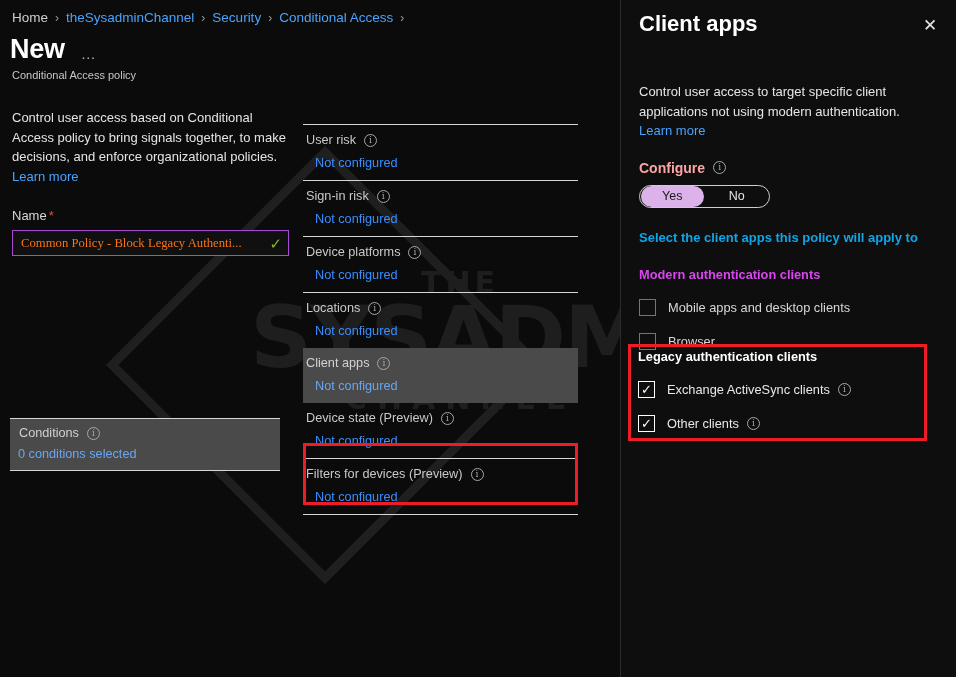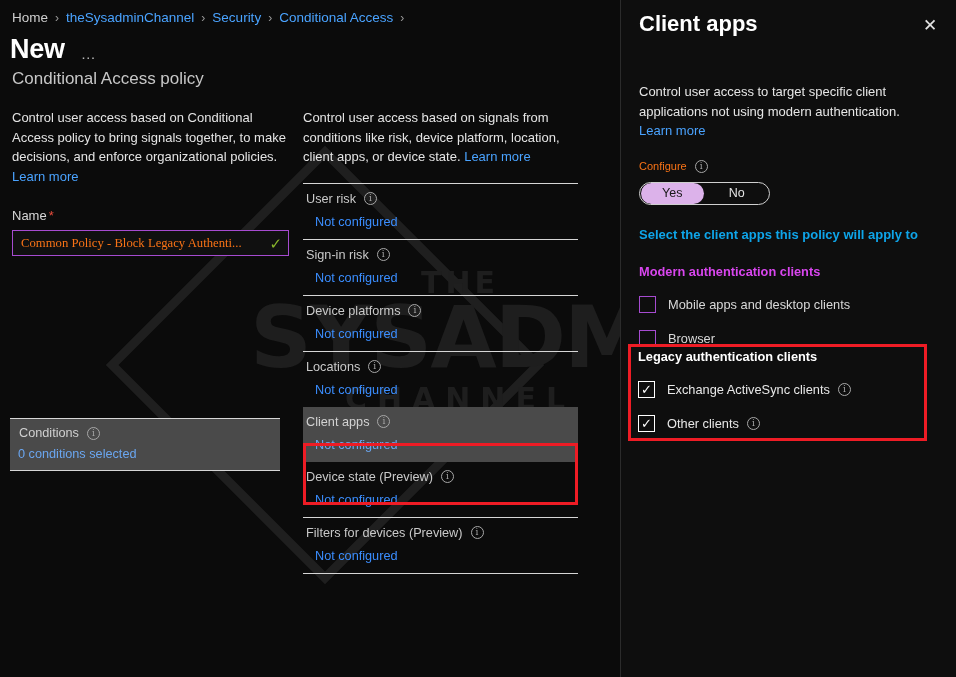--- a/index.html
+++ b/index.html
@@ -101,21 +101,21 @@
     margin-top: 8px;
     color: #b9b9b9;
     font-size: 15px;
     letter-spacing: 1px;
     cursor: pointer;
   }
   .page-subtitle {
     position: absolute;
     left: 12px; top: 69px;
     color: #c7c7c7;
-    font-size: 17px;
+    font-size: 11px;
   }
 
   
   .col-left {
     position: absolute;
     left: 12px; top: 108px;
     width: 277px;
   }
   .col-mid {
     position: absolute;
@@ -309,22 +309,23 @@
     color: #e6e6e6;
   }
   .fly-desc .link { display: block; }
 
   .configure-row {
     margin-top: 19px;
     display: flex;
     align-items: center;
   }
   .configure-label {
-    font-size: 11px;
-    color: #f97316;
+    font-size: 14px;
+    color: #fca5a5;
+    font-weight: bold;
   }
   .toggle {
     margin-top: 9px;
     display: inline-flex;
     align-items: center;
     border: 1px solid #cfcfcf;
     border-radius: 12px;
     height: 23px;
     width: 131px;
     padding: 0;
@@ -457,24 +458,20 @@
       <div class="cond-title-row">
         <span class="cond-title">Conditions</span>
         <span class="info-icon">i</span>
       </div>
       <div class="cond-value">0 conditions selected</div>
     </div>
     <div class="hrule"></div>
   </div>
 
   <div class="col-mid">
-    <div class="intro-text">
-      <span>Control user access based on signals from conditions like risk, device platform, location, client apps, or device state.</span>
-      <span class="link">Learn more</span>
-    </div>
 
     <div style="margin-top:16px">
       <div class="hrule"></div>
 
       <div class="cond-row">
         <div class="row-title-line">
           <span class="row-title">User risk</span>
           <span class="info-icon">i</span>
         </div>
         <div class="row-value">Not configured</div>

